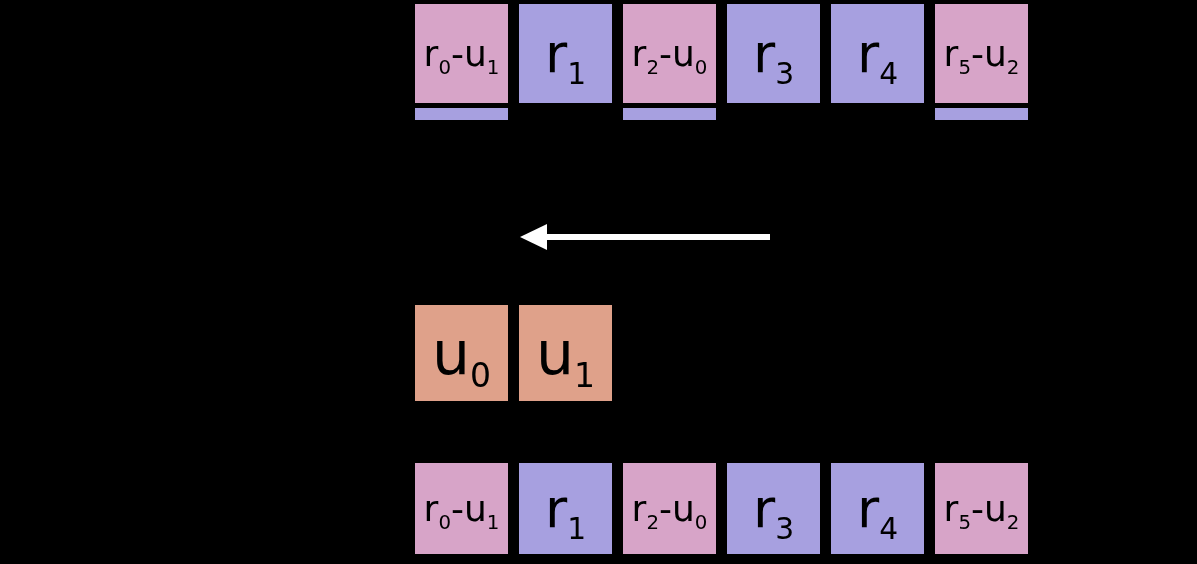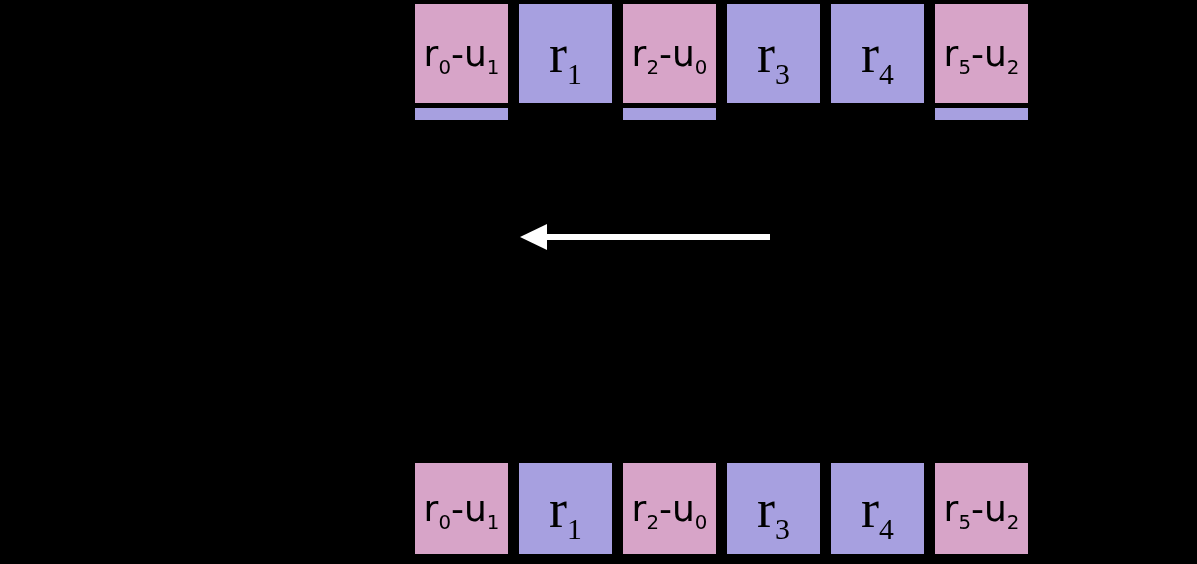--- a/index.html
+++ b/index.html
@@ -24,21 +24,21 @@
   .cell {
     position: relative;
     width: 97px;
     display: flex;
     align-items: center;
     justify-content: center;
     color: var(--text, #000);
     border: 2px solid var(--text, #000);
   }
   .cell.pink   { background: var(--pink);   font-size: 36px; }
-  .cell.purple { background: var(--purple); font-size: 54px; font-family: Liberation Serif, serif; }
+  .cell.purple { background: var(--purple); font-size: 54px; }
   .cell.salmon { background: var(--salmon); font-size: 60px; }
   #row-merged  { left: 413px; top: 2px; }
   #row-merged .cell  { height: 103px; }
   #row-updates { left: 413px; top: 303px; }
   #row-updates .cell { height: 100px; }
   #row-original { left: 413px; top: 461px; }
   #row-original .cell { height: 95px; }
   .cell sub { font-size: 0.55em; line-height: 0; }
   .underline {
     position: absolute;
@@ -82,20 +82,26 @@
         <div class="underline"></div>
       </div>
     </div>
 
   <svg id="merge-arrow" width="252" height="34" viewBox="0 0 252 34">
     <rect x="22" y="13" width="228" height="6" style="fill: var(--arrow, #fff);"></rect>
     <polygon points="0,16 27,3 27,29" style="fill: var(--arrow, #fff);"></polygon>
   </svg>
 
   <div id="row-updates" class="row">
+      <div class="cell salmon">
+        <span><span>u</span><sub>0</sub></span>
+      </div>
+      <div class="cell salmon">
+        <span><span>u</span><sub>1</sub></span>
+      </div>
     </div>
 
   <div id="row-original" class="row">
       <div class="cell pink">
         <span><span>r</span><sub>0</sub><span>-u</span><sub>1</sub></span>
       </div>
       <div class="cell purple">
         <span><span>r</span><sub>1</sub></span>
       </div>
       <div class="cell pink">

